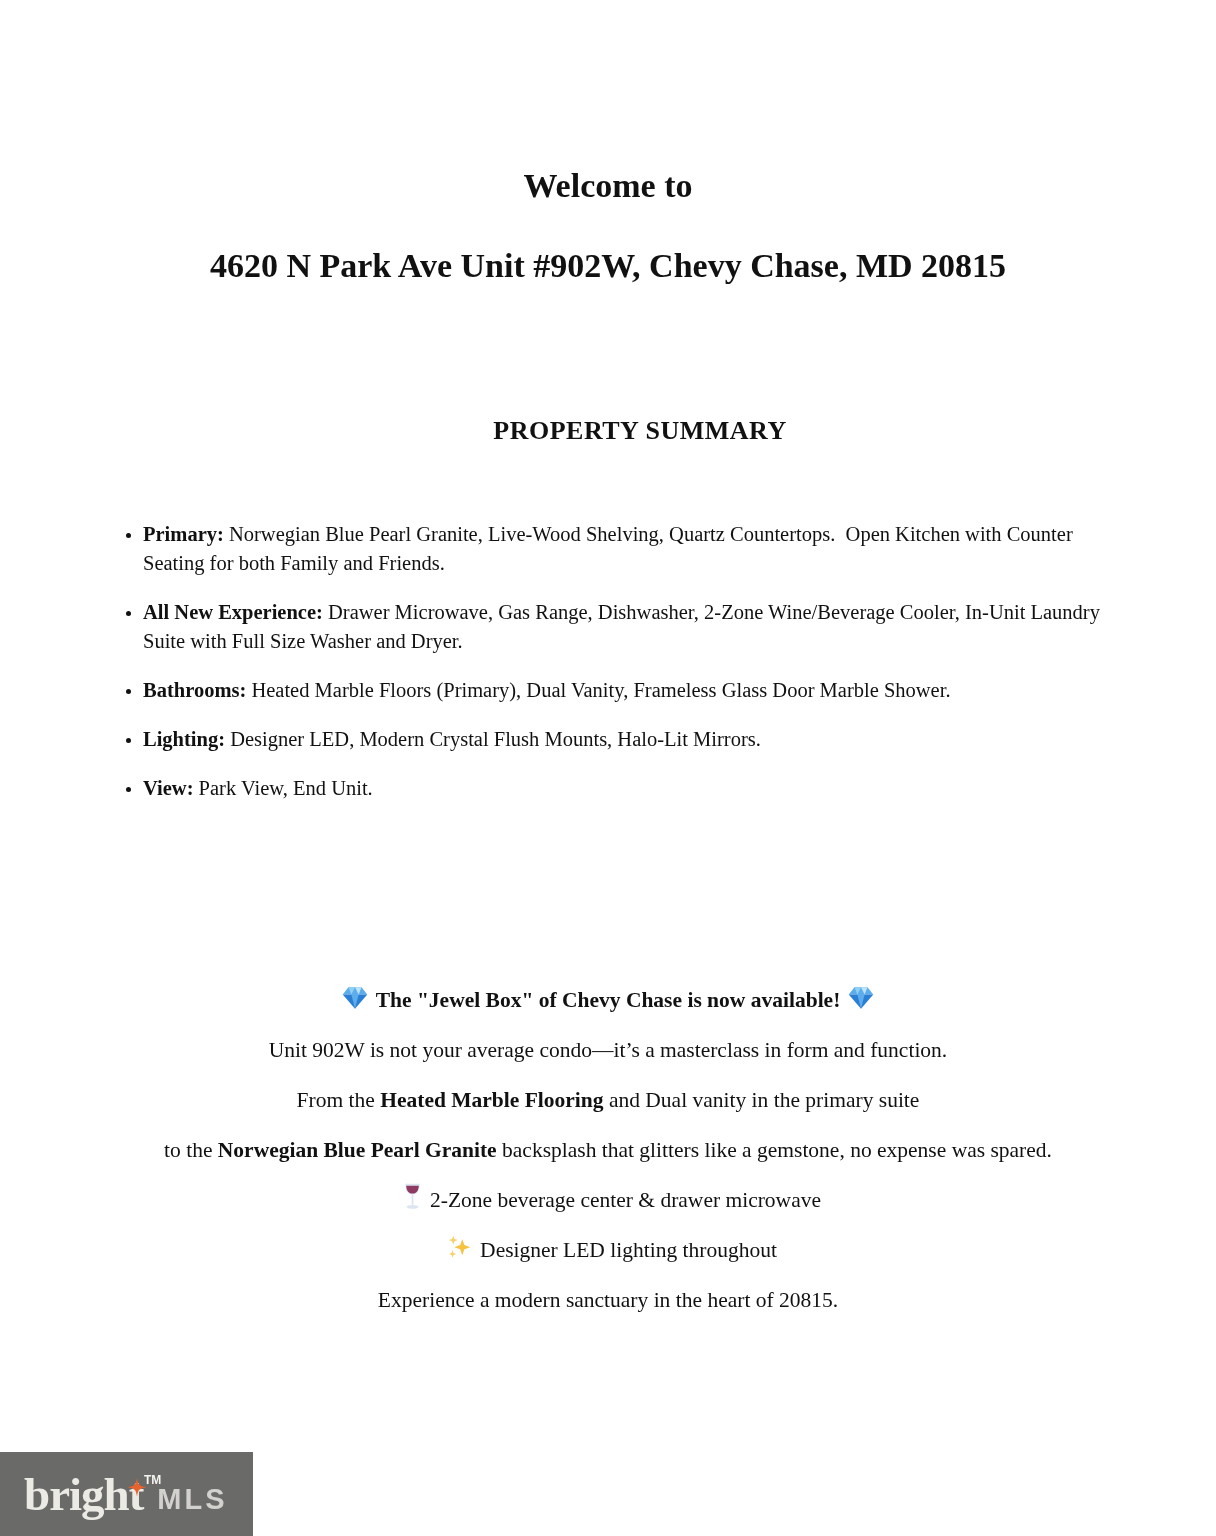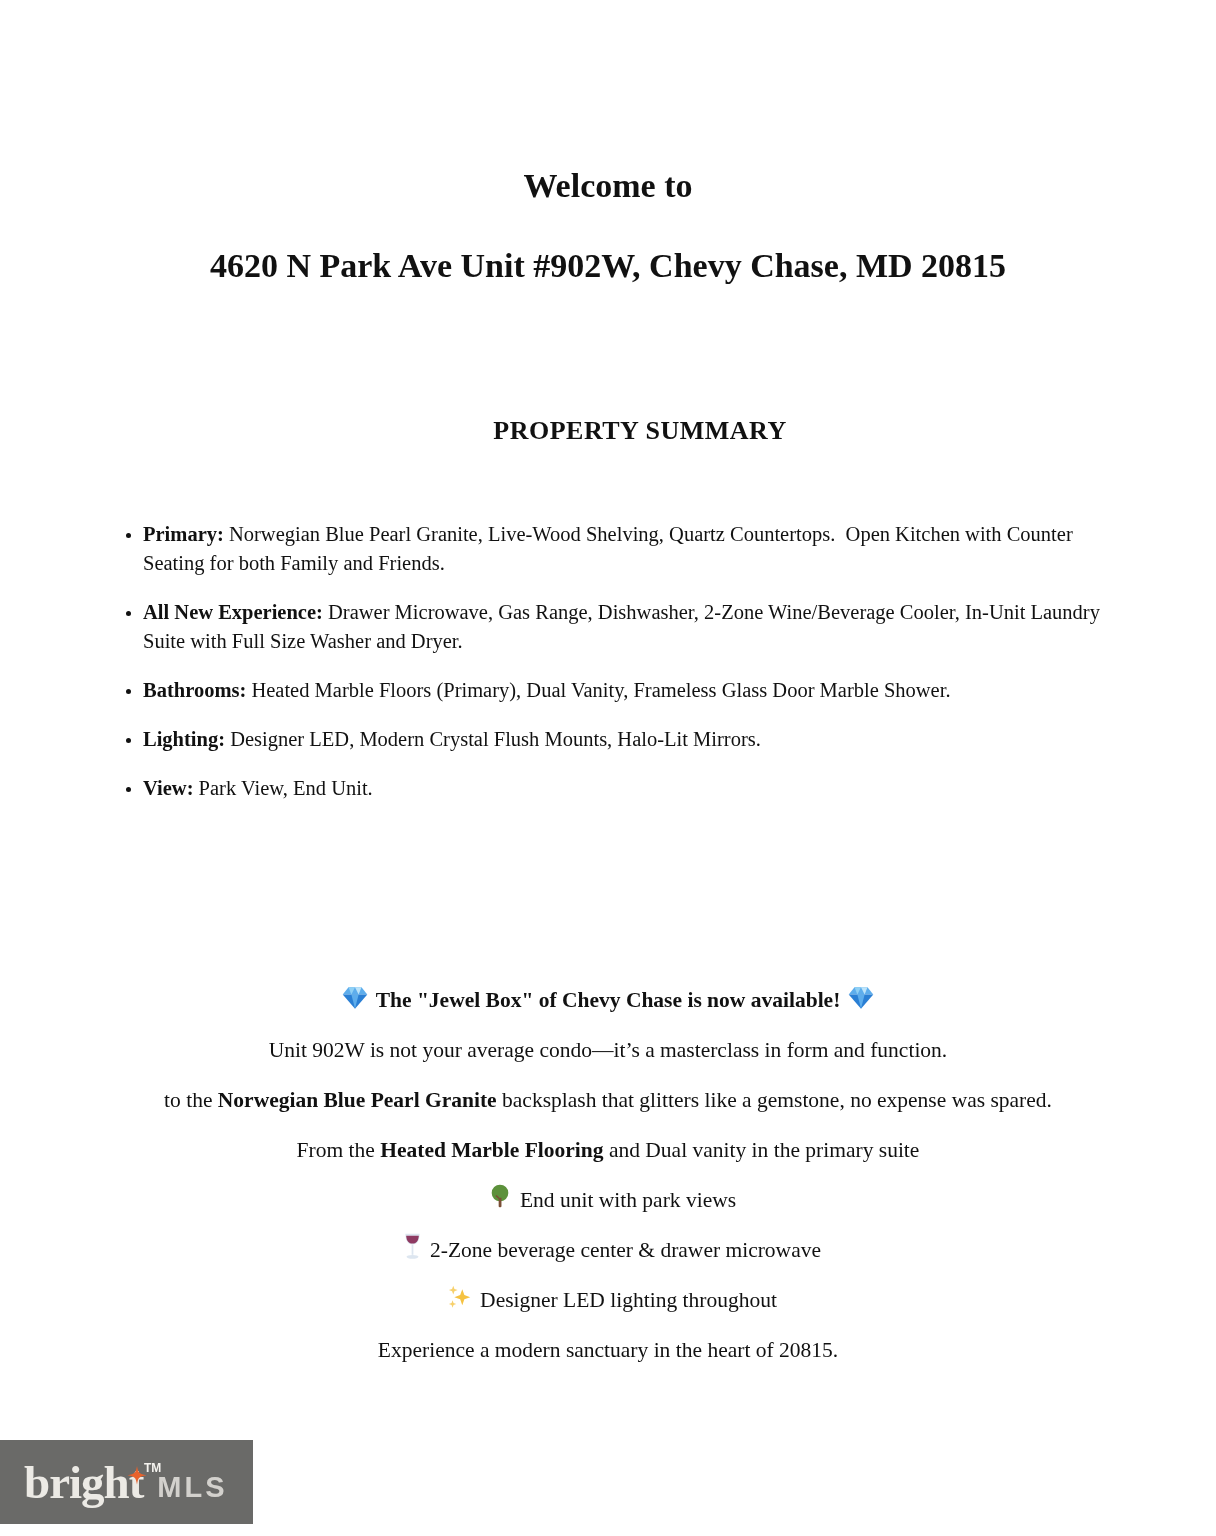--- a/index.html
+++ b/index.html
@@ -66,21 +66,21 @@
   .emoji {
     display: inline-block;
     vertical-align: -3px;
     margin: 0 8px;
   }
   .emoji svg { display: block; }
 
   .footer-logo {
     position: absolute;
     left: 0;
-    bottom: 12px;
+    bottom: 0;
     width: 253px;
     height: 84px;
     display: flex;
     align-items: center;
     padding-left: 24px;
   }
   .logo-wordmark {
     position: relative;
     font-family: "Liberation Serif", serif;
     font-weight: bold;
@@ -147,31 +147,24 @@
         <polygon points="9,1 27,1 35,11 1,11" fill="#5dadec"></polygon>
         <polygon points="1,11 35,11 18,31" fill="#2a7fd4"></polygon>
         <polygon points="9,1 13,11 18,1" fill="#8fd0f5"></polygon>
         <polygon points="18,1 23,11 27,1" fill="#bde4fa"></polygon>
         <polygon points="13,11 18,31 23,11" fill="#5dadec"></polygon>
       </svg></span>
     </div>
 
     <div class="line">Unit 902W is not your average condo—it’s a masterclass in form and function.</div>
 
+    <div class="line"><span>From the </span><span class="b">Heated Marble Flooring</span><span> and Dual vanity in the primary suite</span></div>
+
     <div class="line"><span>to the </span><span class="b">Norwegian Blue Pearl Granite</span><span> backsplash that glitters like a gemstone, no expense was spared.</span></div>
 
-    <div class="line"><span>From the </span><span class="b">Heated Marble Flooring</span><span> and Dual vanity in the primary suite</span></div>
-
-    <div class="line">
-      <span class="emoji"><svg width="24" height="26" viewBox="0 0 36 38">
-        <ellipse cx="18" cy="13" rx="12.5" ry="12.5" fill="#5c913b"></ellipse>
-        <path d="M16 22 L11 17.5 L13 16 L16.5 19.5 Z" fill="#7a4f35"></path>
-        <path d="M16 20 h4.2 v13 c0 2 -4.2 2 -4.2 0 z" fill="#7a4f35"></path>
-      </svg></span><span>End unit with park views</span>
-    </div>
 
     <div class="line">
       <span class="emoji"><svg width="19" height="27" viewBox="0 0 24 34">
         <path d="M3 1 h18 c0 10 -4 13.5 -9 13.5 S3 11 3 1 Z" fill="#dde6f0"></path>
         <path d="M4 3.5 h16 c-0.6 7.5 -3.4 9.8 -8 9.8 S4.6 11 4 3.5 Z" fill="#8e3a62"></path>
         <rect x="10.9" y="14.5" width="2.2" height="13" fill="#dde6f0"></rect>
         <ellipse cx="12" cy="30" rx="7.5" ry="2.4" fill="#dde6f0"></ellipse>
       </svg></span><span>2-Zone beverage center &amp; drawer microwave</span>
     </div>
 

